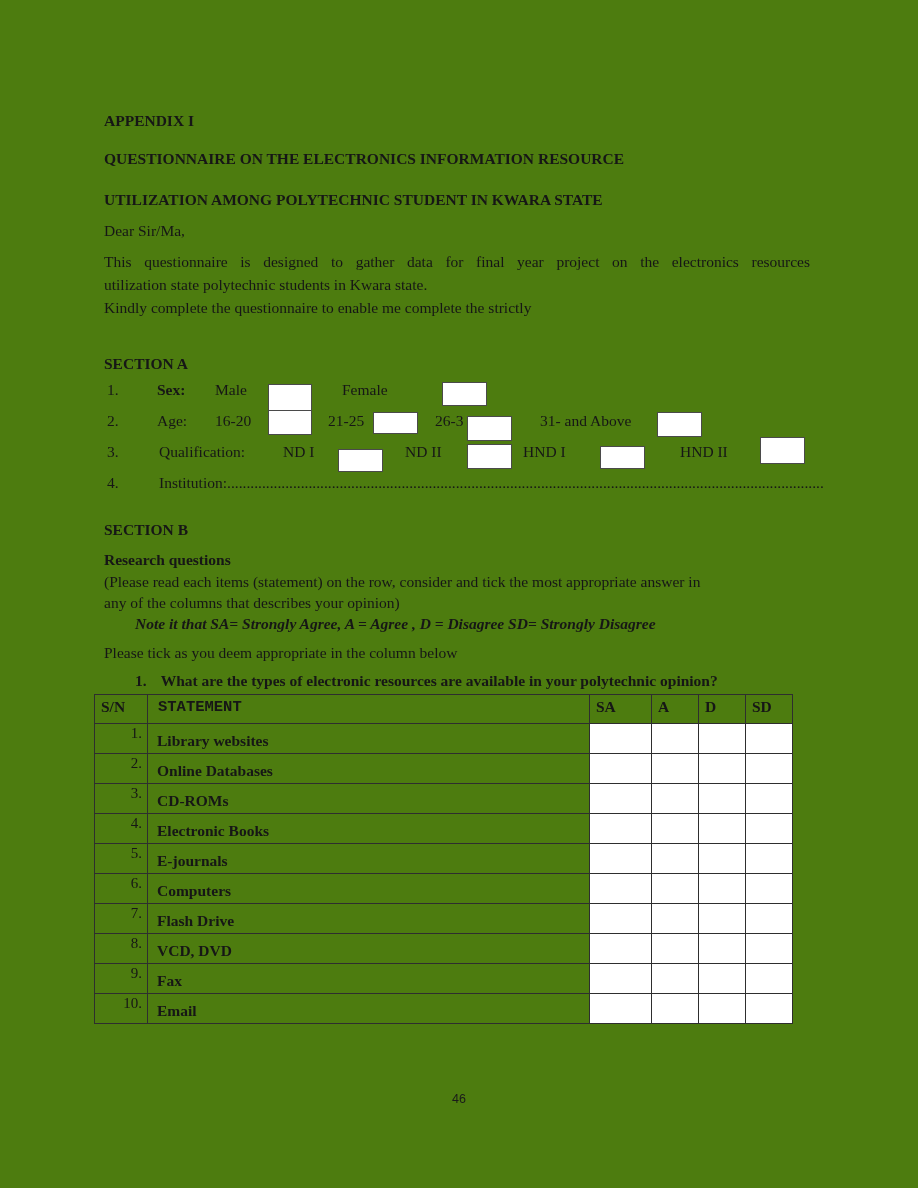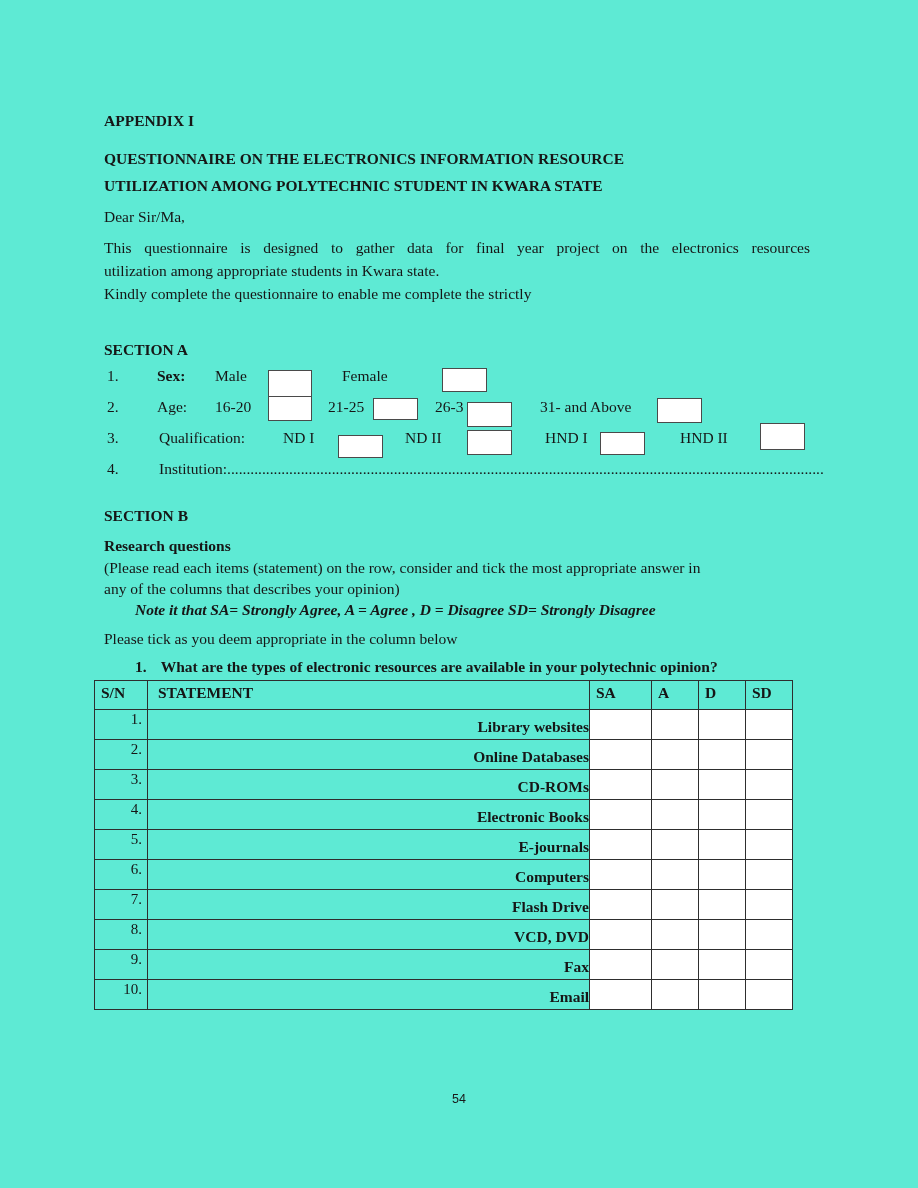--- a/index.html
+++ b/index.html
@@ -1,24 +1,24 @@
 <!DOCTYPE html>
 <html><head>
 <meta charset="utf-8">
 <title>Document</title>
 <style>
   html,body{margin:0;padding:0;background:#ffffff;}
-  .page{position:relative;width:918px;height:1188px;background:#5eead4;overflow:hidden;
+  .page{position:relative;width:918px;height:1188px;background:#4d7c0f;overflow:hidden;
         font-family:"Liberation Serif","DejaVu Serif",serif;color:#161616;font-size:15.5px;}
   .content{position:absolute;left:104px;top:0;width:706px;padding-top:109px;}
   .b{font-weight:bold;}
   .appendix{font-weight:bold;line-height:23px;}
   .title-line{font-weight:bold;line-height:23px;}
   .t1{margin-top:15px;}
-  .t2{margin-top:4px;}
+  .t2{margin-top:18px;}
   .salutation{margin-top:8px;line-height:23px;}
   .body-line{line-height:23px;}
   .just{text-align:justify;text-align-last:justify;}
   .bl1{margin-top:8px;}
   .section-head{font-weight:bold;line-height:23px;}
   .sa{margin-top:33px;}
   .tick-instr{margin-top:8px;line-height:23px;}
   .form-rows{margin-top:4px;}
   .form-row{position:relative;height:31px;}
   .fr{position:absolute;top:1px;white-space:nowrap;line-height:20px;}
@@ -27,41 +27,41 @@
   .sb{margin-top:15px;}
   .rq{margin-top:8px;font-weight:bold;line-height:22px;}
   .instr{line-height:21px;}
   .note{line-height:22px;font-weight:bold;font-style:italic;padding-left:31px;}
   .tick2{margin-top:6px;line-height:23px;}
   .question{margin-top:5px;line-height:24px;font-weight:bold;padding-left:31px;}
   .qnum{display:inline-block;margin-right:14px;}
   table.survey{border-collapse:collapse;margin-left:-10px;margin-top:1px;table-layout:fixed;width:698px;}
   table.survey td{border:1.5px solid #2e2e2e;box-sizing:border-box;overflow:hidden;}
   td.hdr{height:29px;vertical-align:top;font-weight:bold;padding:3px 0 0 6px;}
-  td.hdr.stmt-h{padding-left:10px;}
+  td.hdr.stmt-h{padding-left:10px;font-family:Liberation Mono, monospace;}
   td.sn-cell{height:30px;vertical-align:top;text-align:right;padding:1px 5px 0 0;font-size:15px;}
-  td.stmt-cell{vertical-align:bottom;padding:0 0 3px 9px;font-weight:bold;text-align:right;}
+  td.stmt-cell{vertical-align:bottom;padding:0 0 3px 9px;font-weight:bold;}
   td.ans-cell{background:#fff;}
   .page-number{position:absolute;left:0;top:1092px;width:918px;text-align:center;
                font-family:"Liberation Sans","DejaVu Sans",sans-serif;font-size:12.5px;color:#1a1a1a;}
 </style>
 </head>
 <body>
 
 <div class="page">
   <div class="content">
 
     <div class="appendix">APPENDIX I</div>
 
     <div class="title-line t1">QUESTIONNAIRE ON THE ELECTRONICS INFORMATION RESOURCE</div>
     <div class="title-line t2">UTILIZATION AMONG POLYTECHNIC STUDENT IN KWARA STATE</div>
 
     <div class="salutation">Dear Sir/Ma,</div>
     <div class="body-line just bl1">This questionnaire is designed to gather data for final year project on the electronics resources</div>
-    <div class="body-line">utilization among appropriate students in Kwara state.</div>
+    <div class="body-line">utilization state polytechnic students in Kwara state.</div>
     <div class="body-line">Kindly complete the questionnaire to enable me complete the strictly</div>
 
     <div class="section-head sa">SECTION A</div>
 
     <div class="form-rows">
 
       <div class="form-row">
         <span class="fr" style="left:3px">1.</span>
         <span class="fr b" style="left:53px">Sex:</span>
         <span class="fr" style="left:111px">Male</span>
@@ -83,21 +83,21 @@
         <span class="chk" style="left:553px;top:2px;width:45px;height:25px"></span>
       </div>
 
       <div class="form-row">
         <span class="fr" style="left:3px">3.</span>
         <span class="fr" style="left:55px">Qualification:</span>
         <span class="fr" style="left:179px">ND I</span>
         <span class="chk" style="left:234px;top:8px;width:45px;height:23px"></span>
         <span class="fr" style="left:301px">ND II</span>
         <span class="chk" style="left:363px;top:3px;width:45px;height:25px"></span>
-        <span class="fr" style="left:441px">HND I</span>
+        <span class="fr" style="left:419px">HND I</span>
         <span class="chk" style="left:496px;top:5px;width:45px;height:23px"></span>
         <span class="fr" style="left:576px">HND II</span>
         <span class="chk" style="left:656px;top:-4px;width:45px;height:27px"></span>
       </div>
 
       <div class="form-row">
         <span class="fr" style="left:3px">4.</span>
         <span class="fr" style="left:55px"><span>Institution:</span><span class="dotline" style="display:inline-block;vertical-align:bottom">..........................................................................................................................................................</span></span>
       </div>
 
@@ -208,14 +208,14 @@
         <td class="ans-cell"></td>
         <td class="ans-cell"></td>
         <td class="ans-cell"></td>
         <td class="ans-cell"></td>
       </tr>
     </tbody>
       </table>
 
   </div>
 
-  <div class="page-number">54</div>
+  <div class="page-number">46</div>
 </div>
 
 </body></html>

